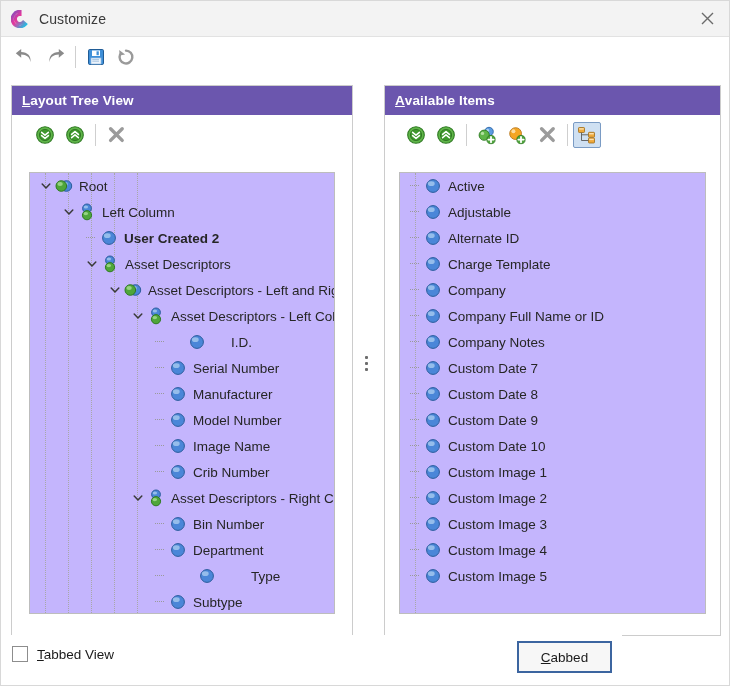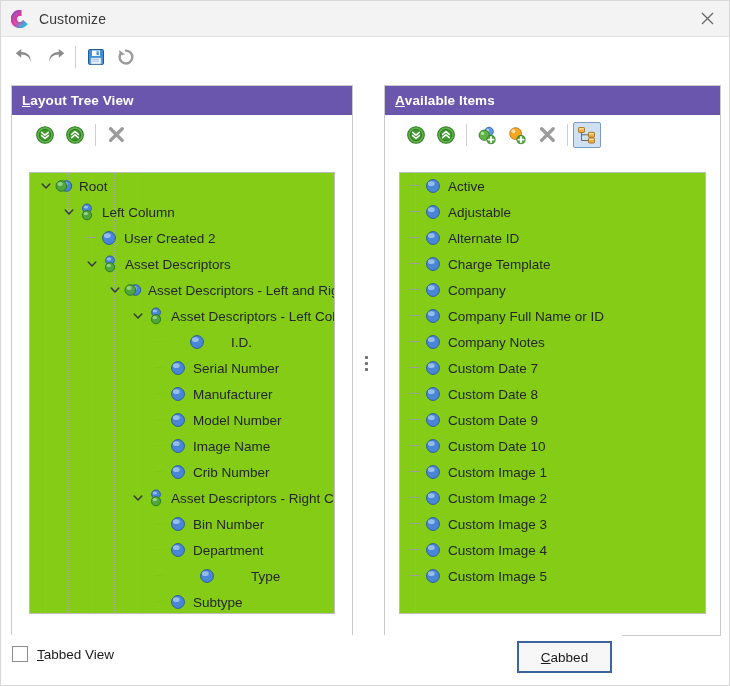--- a/index.html
+++ b/index.html
@@ -93,21 +93,21 @@
     display: flex; align-items: center;
     padding-left: 18px;
   }
   #panel-right .panel-toolbar { padding-left: 16px; }
 
   .listbox {
     position: absolute;
     left: 17px; right: 17px;
     top: 86px; bottom: 21px;
     border: 1px solid #bdbdbd;
-    background: #84cc16;
+    background: #c4b5fd;
     overflow: hidden;
   }
   #panel-right .listbox { left: 14px; right: 14px; top: 86px; bottom: 21px; }
 
   
   .row {
     position: relative;
     height: 26px;
     display: flex; align-items: center;
     white-space: nowrap;
@@ -329,21 +329,21 @@
             <span class="nicon"><svg width="18" height="18" viewBox="0 0 18 18">
     <circle cx="9" cy="5.4" r="4.4" fill="#4A86D8" stroke="#2b5c9c" stroke-width="1"></circle>
     <ellipse cx="7.9" cy="3.9" rx="2.2" ry="1.5" fill="#a8cbf0" opacity="0.8"></ellipse>
     <circle cx="9" cy="12.2" r="4.6" fill="#4FA63A" stroke="#2E7A22" stroke-width="1"></circle>
     <ellipse cx="7.8" cy="10.6" rx="2.3" ry="1.6" fill="#a9dd96" opacity="0.8"></ellipse>
   </svg></span>
             <span class="label">Left Column</span>
           </div>
         </div>
         <div class="row">
-          <div class="row-inner" style="padding-left: 54px;">
+          <div class="row-inner" style="padding-left: 54px; font-weight: bold;">
             <span class="dashlead"></span>
             <span class="nicon"><svg width="18" height="18" viewBox="0 0 18 18">
     <circle cx="9" cy="9" r="6.4" fill="#4A86D8" stroke="#2b5c9c" stroke-width="1"></circle>
     <ellipse cx="7.3" cy="6.7" rx="3.4" ry="2.4" fill="#a8cbf0" opacity="0.8"></ellipse>
   </svg></span>
             <span class="label">User Created 2</span>
           </div>
         </div>
         <div class="row">
           <div class="row-inner" style="padding-left: 54px;">

